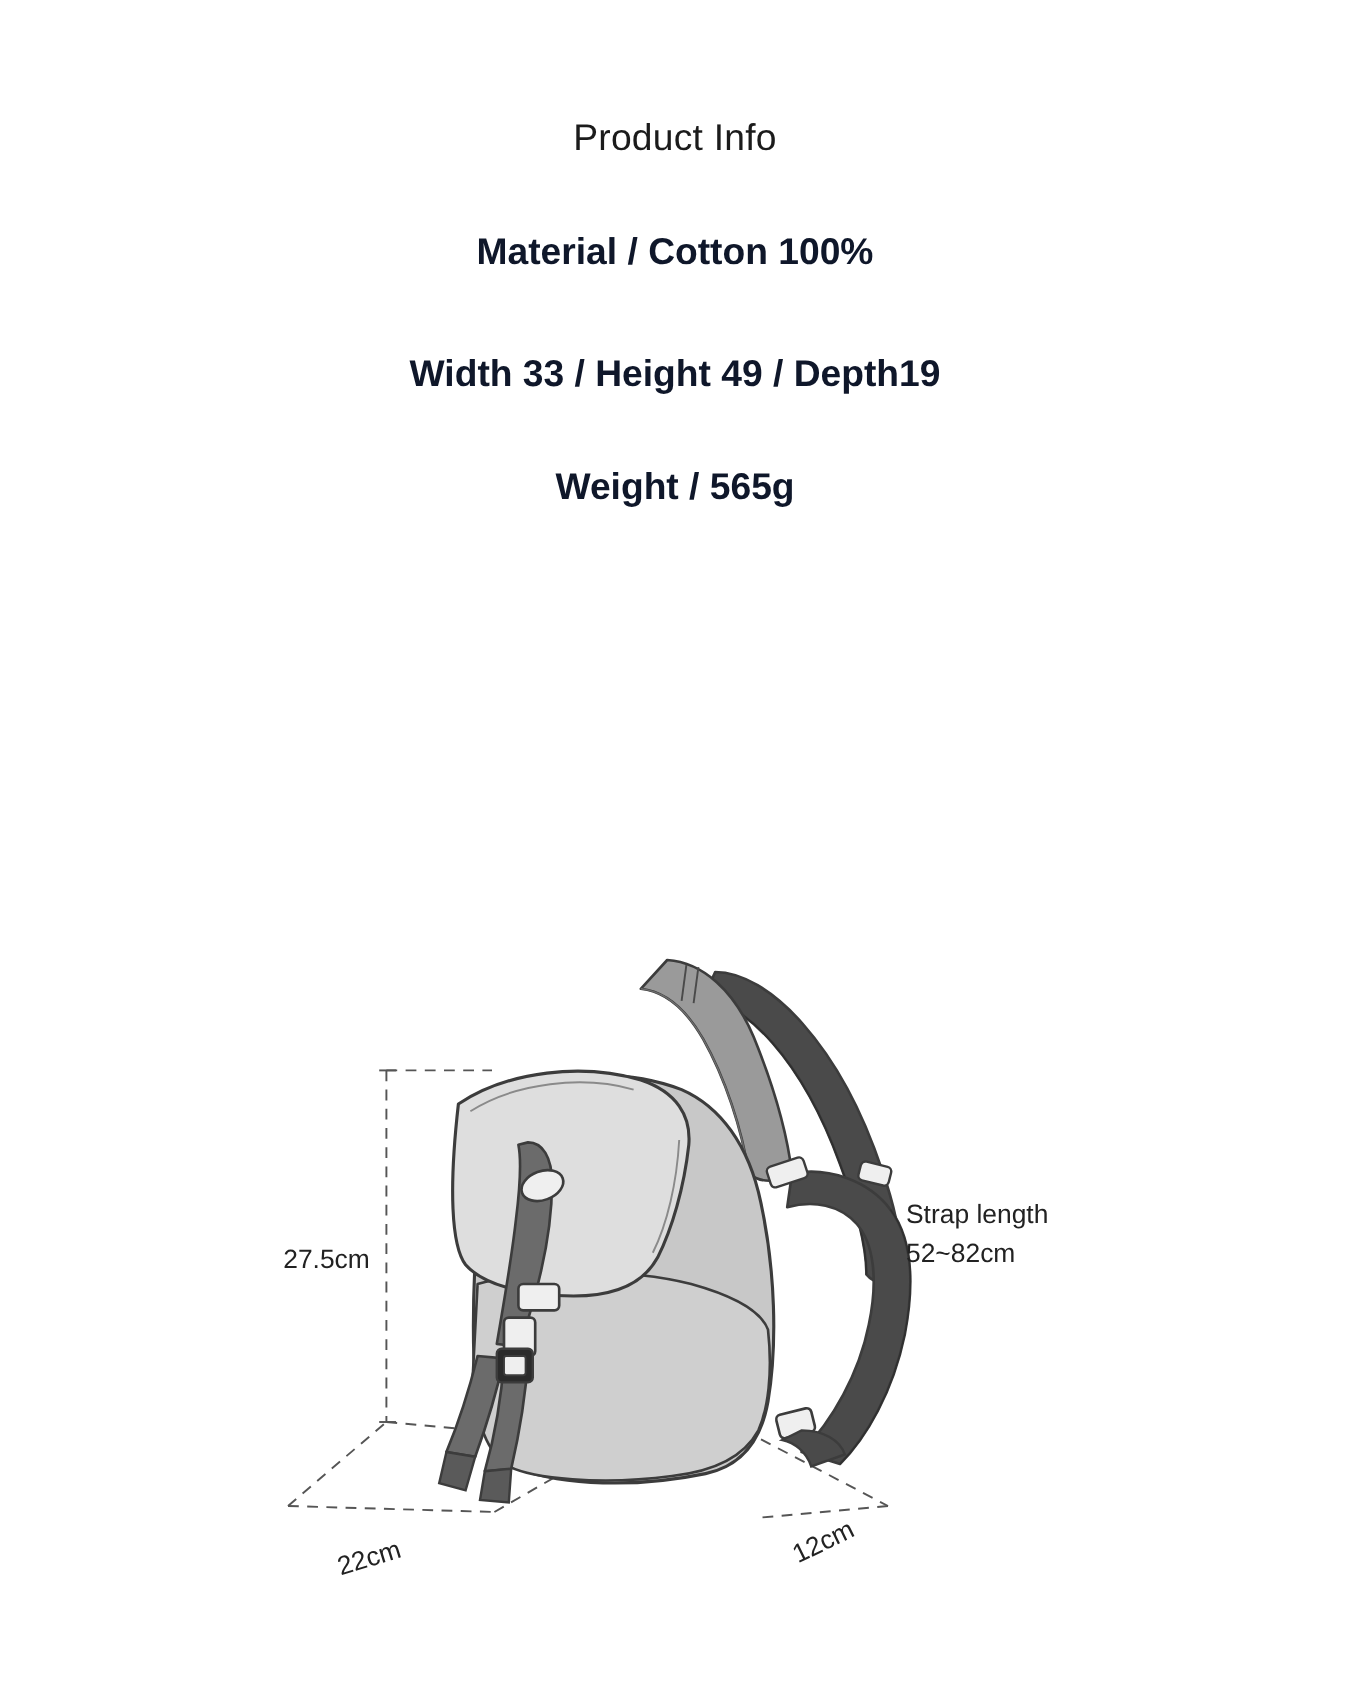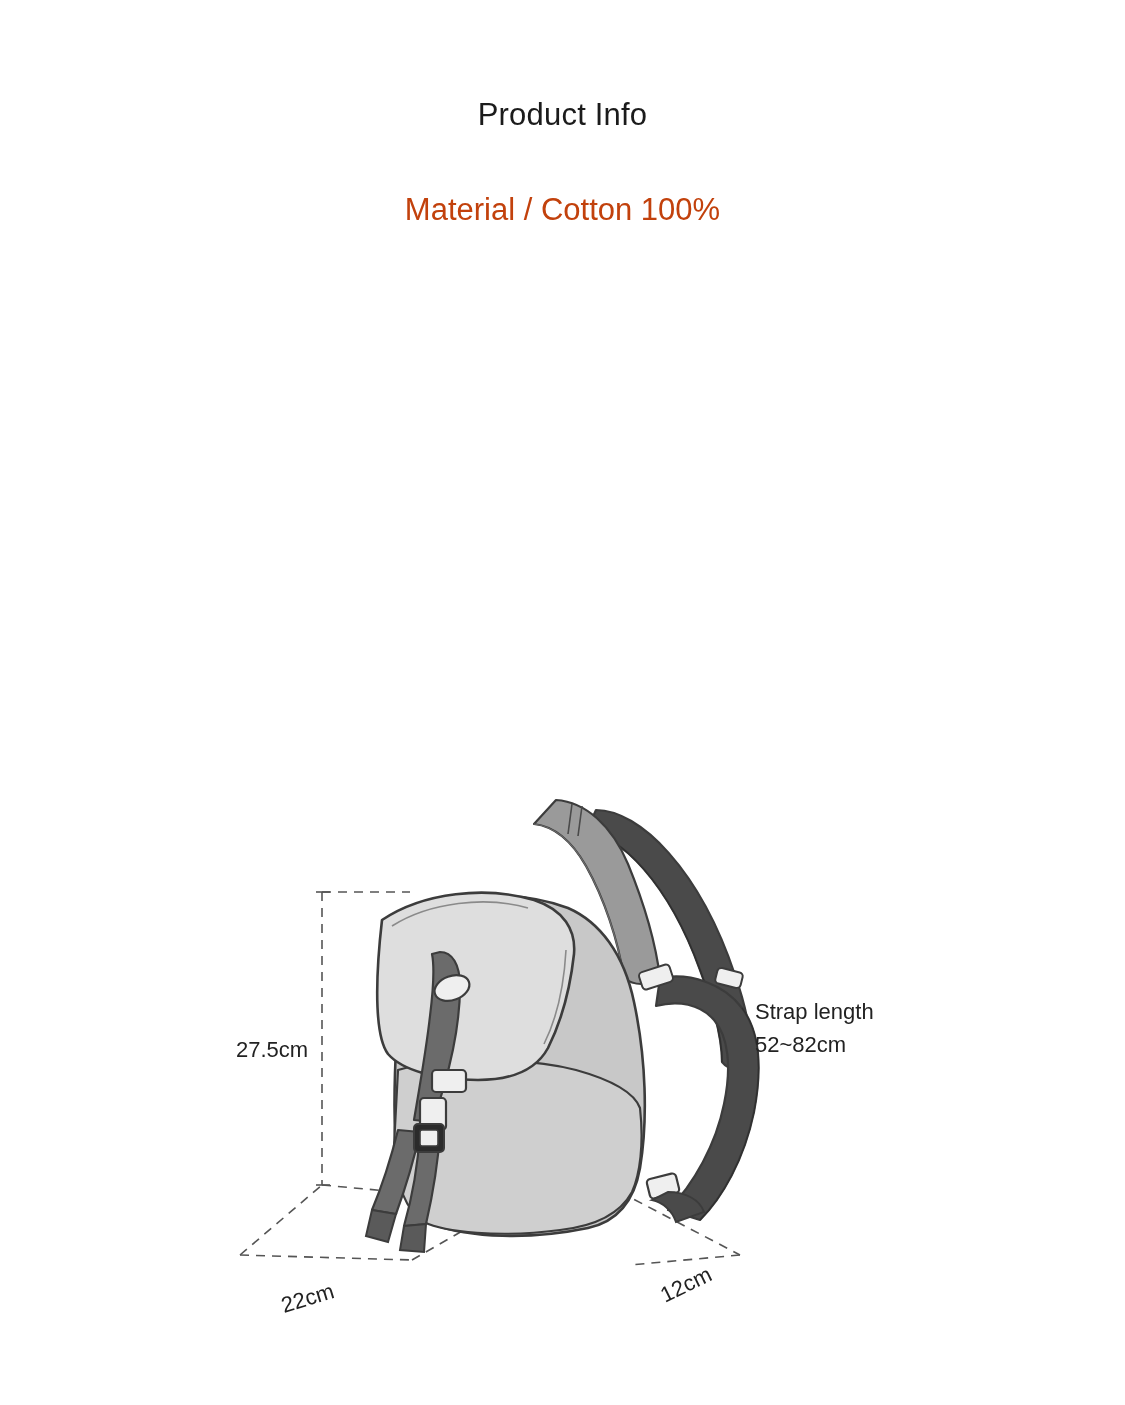--- a/index.html
+++ b/index.html
@@ -33,22 +33,22 @@
     font-weight: 400;
     letter-spacing: 0.2px;
     color: #1b1b1b;
     line-height: 1.2;
   }
   .spacer-lg { height: 56px; }
   .spacer-md { height: 52px; }
   .spacer-sm { height: 8px; }
   .info-strong {
     font-size: 30px;
-    font-weight: 400;
-    color: #c2410c;
+    font-weight: 700;
+    color: #0f172a;
     line-height: 1.35;
   }
   .info-strong.big {
     font-size: 31px;
   }
   .illustration {
     position: absolute;
     left: 0;
     top: 740px;
     width: 1125px;
@@ -69,21 +69,23 @@
 <body>
 
 <div class="page">
 
   <div class="info-block">
     <div class="info-title">Product Info</div>
     <div class="spacer-lg"></div>
     <div class="info-strong big">Material / Cotton 100%</div>
     <div class="spacer-md"></div>
     <div class="spacer-sm"></div>
+    <div class="info-strong big">Width 33 / Height 49 / Depth19</div>
     <div class="spacer-md"></div>
+    <div class="info-strong big">Weight / 565g</div>
   </div>
 
   <div class="illustration">
     <svg viewBox="0 0 1125 620" width="1125" height="620" xmlns="http://www.w3.org/2000/svg">
 
       <g stroke="#555555" stroke-width="1.6" fill="none" stroke-dasharray="9 7">
 
         <path d="M322 152 L410 152"></path>
 
         <path d="M322 152 L322 445"></path>

